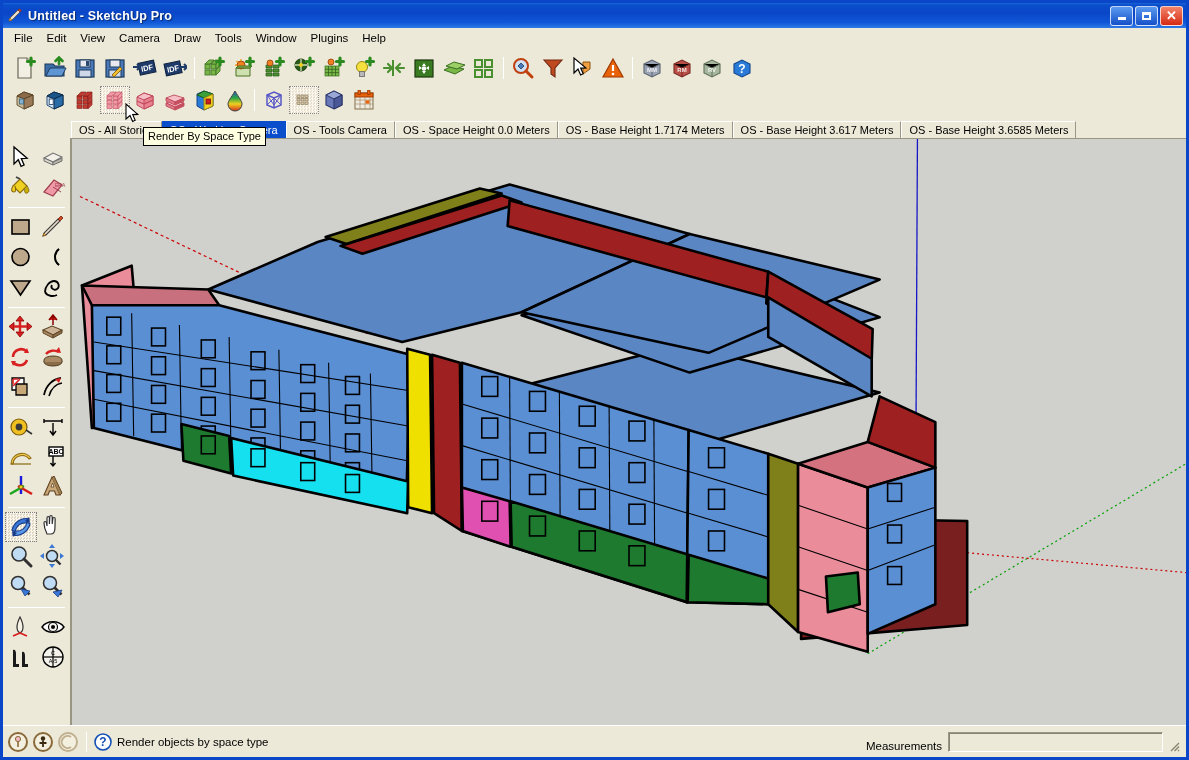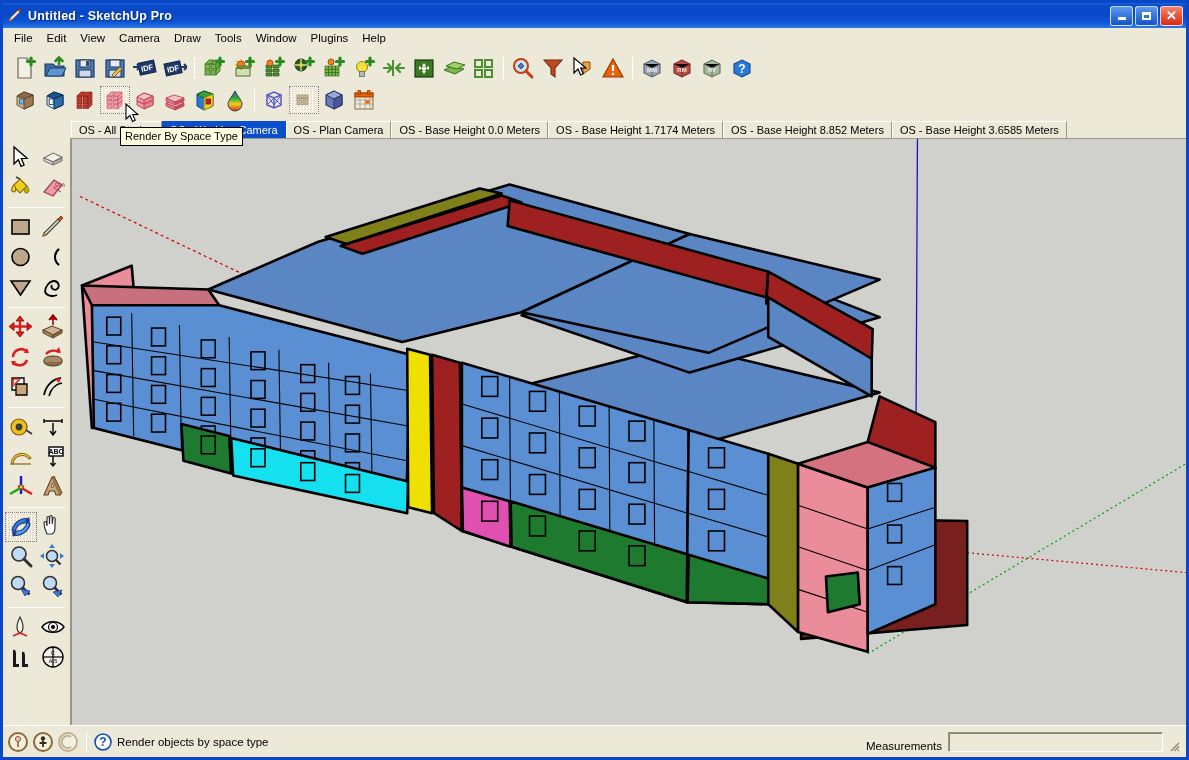--- a/index.html
+++ b/index.html
@@ -109,21 +109,21 @@
   .tab.active {
     background: #0a4ecb; color: #fff;
     border-left: 1px solid #0a4ecb;
     border-right: 1px solid #0a4ecb;
     border-top: 1px solid #0a4ecb;
   }
 
   
   #tooltip {
     position: absolute;
-    left: 117px; top: 124px;
+    left: 140px; top: 124px;
     background: #ffffe1;
     border: 1px solid #000;
     font-size: 11px;
     padding: 2px 4px 3px 4px;
     color: #000;
     z-index: 40;
     white-space: nowrap;
   }
 
   
@@ -545,30 +545,30 @@
   </div>
 
   <div id="tabbar">
       <div class="tab">
         <span>OS - All Stories</span>
       </div>
       <div class="tab active">
         <span>OS - Working Camera</span>
       </div>
       <div class="tab">
-        <span>OS - Plan Camera</span>
+        <span>OS - Tools Camera</span>
       </div>
       <div class="tab">
-        <span>OS - Base Height 0.0 Meters</span>
+        <span>OS - Space Height 0.0 Meters</span>
       </div>
       <div class="tab">
         <span>OS - Base Height 1.7174 Meters</span>
       </div>
       <div class="tab">
-        <span>OS - Base Height 8.852 Meters</span>
+        <span>OS - Base Height 3.617 Meters</span>
       </div>
       <div class="tab">
         <span>OS - Base Height 3.6585 Meters</span>
       </div>
     </div>
 
   <div id="tooltip">Render By Space Type</div>
 
   <div id="toolpalette">
       <div class="tp-group">

